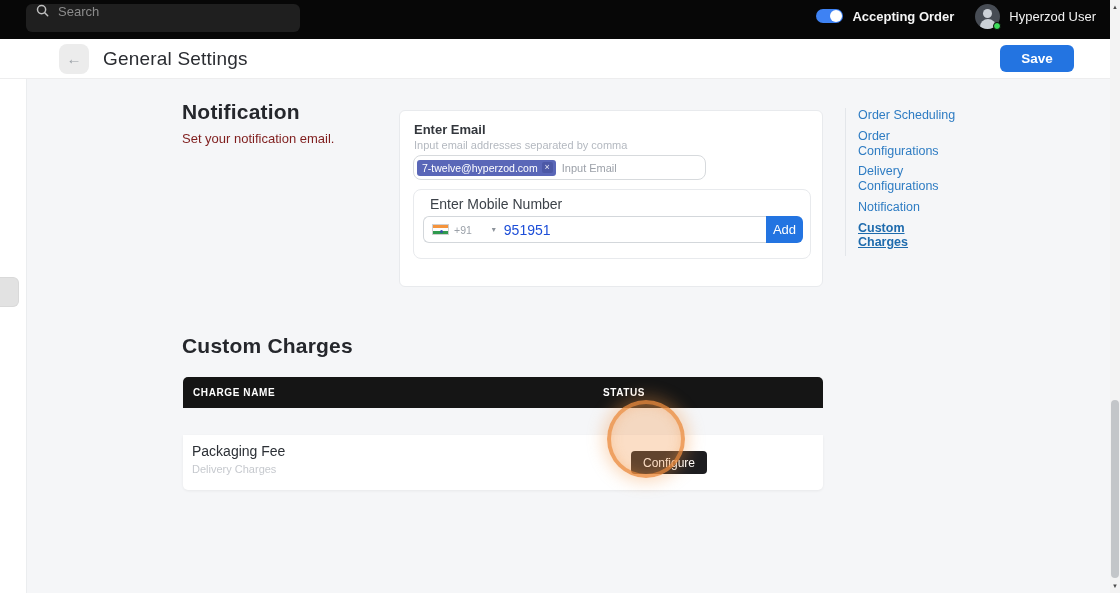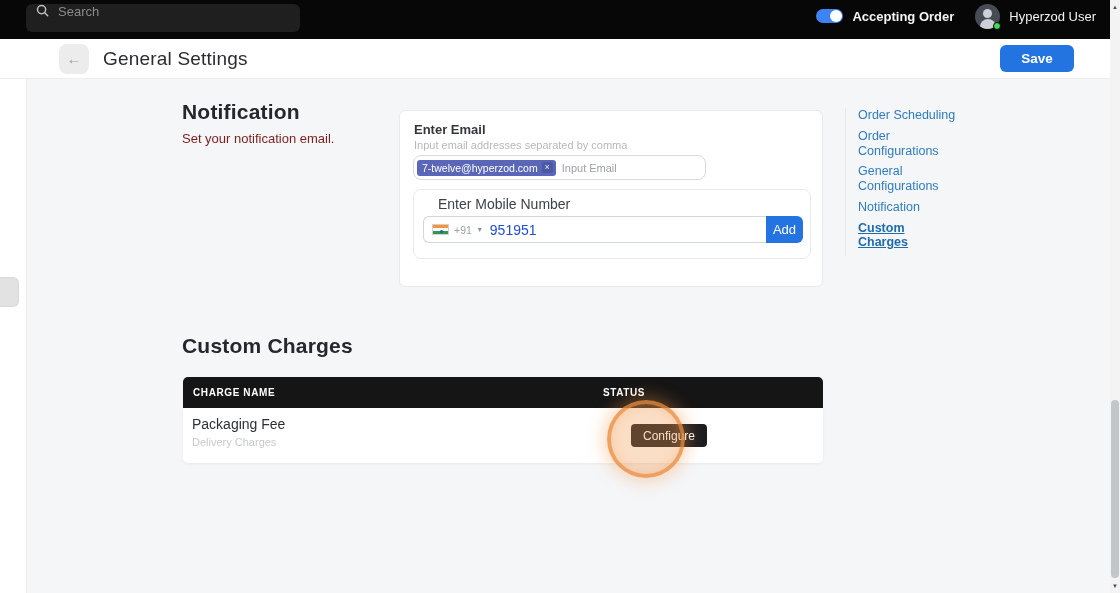--- a/index.html
+++ b/index.html
@@ -43,42 +43,42 @@
   .email-card { position:absolute; left:399px; top:110px; width:424px; height:177px; background:#fff; border:1px solid #e8eaed; border-radius:6px; }
   .email-label { position:absolute; left:14px; top:11px; font-size:13px; font-weight:bold; color:#33373d; }
   .email-hint { position:absolute; left:14px; top:28px; font-size:11px; color:#b4b9c0; }
   .email-input { position:absolute; left:13px; top:44px; width:293px; height:25px; border:1px solid #d7dadd; border-radius:8px; background:#fff; display:flex; align-items:center; padding:0 3px; cursor:text; }
   .chip { display:flex; align-items:center; background:#5a67b8; border-radius:3px; color:#fff; font-size:10.5px; padding:2px 3px 2px 5px; white-space:nowrap; }
   .chip-x { display:inline-block; margin-left:4px; width:11px; height:11px; line-height:10px; text-align:center; background:#4c58a6; border-radius:2px; color:#e8eaf6; font-size:9px; cursor:pointer; }
   .email-ph-input { flex:1; min-width:40px; border:none; outline:none; font-size:11px; color:#3a3f46; margin-left:6px; font-family:"Liberation Sans", sans-serif; background:transparent; }
   .email-ph-input::placeholder { color:#9ca1a9; }
 
   .mobile-card { position:absolute; left:13px; top:78px; width:398px; height:70px; border:1px solid #e8eaed; border-radius:8px; background:#fff; }
-  .mobile-label { position:absolute; left:24px; top:6px; font-size:14px; color:#3c4249; font-weight:500; }
+  .mobile-label { position:absolute; left:16px; top:6px; font-size:14px; color:#3c4249; font-weight:500; }
   .phone-row { position:absolute; left:9px; top:26px; width:380px; height:27px; display:flex; }
   .phone-field { flex:1; display:flex; align-items:center; border:1px solid #d3d7db; border-right:none; border-radius:6px 0 0 6px; background:#fff; padding:0 8px; }
   .flag { position:relative; width:17px; height:11px; border:0.5px solid #d0d0d0; background:linear-gradient(to bottom, #f5943c 33%, #fdfdfd 33%, #fdfdfd 66%, #2f9a4e 66%); margin-right:5px; flex:0 0 auto; }
   .flag::after { content:""; position:absolute; left:7px; top:4.5px; width:3px; height:3px; border-radius:50%; background:#3351a5; }
-  .dial-code { font-size:10.5px; color:#9ba1a9; margin-right:6px; }
+  .dial-code { font-size:10.5px; color:#9ba1a9; margin-right:20px; }
   .dial-caret { font-size:8px; color:#8d939b; margin-right:8px; cursor:pointer; }
   .phone-input { flex:1; border:none; outline:none; font-size:14px; color:#1d4ed8; font-family:"Liberation Sans", sans-serif; background:transparent; }
   .add-btn { width:37px; background:#2374e1; color:#fff; border:none; border-radius:0 6px 6px 0; font-size:13px; font-weight:500; cursor:pointer; font-family:"Liberation Sans", sans-serif; }
 
   
   .settings-nav { position:absolute; left:845px; top:108px; width:112px; border-left:1px solid #e3e6ea; padding-left:12px; }
   .nav-item { display:block; font-size:12.5px; line-height:1.18; color:#2e7cc3; margin-bottom:6px; text-decoration:none; cursor:pointer; }
   .nav-item.active { color:#1e6bad; font-weight:bold; text-decoration:underline; }
 
   
   .charges-table { position:absolute; left:183px; top:377px; width:640px; }
   .table-head { position:relative; height:31px; background:#151515; border-radius:5px 5px 0 0; }
   .th { position:absolute; top:0; height:31px; line-height:31px; color:#fff; font-size:10px; font-weight:bold; letter-spacing:.6px; }
   .th-name { left:10px; }
   .th-status { left:420px; }
-  .table-row { position:relative; height:55px; background:#fff; border-radius:0 0 5px 5px; box-shadow:0 1px 3px rgba(0,0,0,.06); }
+  .table-row { position:relative; height:55px; background:#fff; border-radius:0 0 5px 5px; box-shadow:0 1px 3px rgba(0,0,0,.06);margin-top:27px; }
   .row-name { position:absolute; left:9px; top:8px; font-size:14px; font-weight:500; color:#2c3036; }
   .row-desc { position:absolute; left:9px; top:28px; font-size:11px; color:#c6c9ce; }
   .configure-btn { position:absolute; left:448px; top:16px; height:23px; padding:0 12px; background:#1d1d20; color:#fff; border:none; border-radius:4px; font-size:12px; cursor:pointer; font-family:"Liberation Sans", sans-serif; }
 
   
   .highlight-circle { position:absolute; left:607px; top:400px; width:78px; height:78px; border-radius:50%; background:rgba(243,152,77,.32); border:4px solid rgba(235,138,60,.72); box-shadow:0 0 16px 4px rgba(240,150,70,.35), inset 0 0 12px rgba(240,150,70,.3); pointer-events:none; z-index:5; }
 
   
   .scrollbar { position:absolute; left:1110px; top:0; width:10px; height:593px; background:#f3f3f3; }
   .scroll-arrow { position:absolute; left:0; width:10px; height:12px; text-align:center; font-size:6px; color:#4c4c4c; line-height:12px; cursor:pointer; }
@@ -152,21 +152,21 @@
           <input class="phone-input" type="text" value="951951" style="">
         </div>
         <button class="add-btn">Add</button>
       </div>
     </div>
   </div>
 
   <div class="settings-nav">
     <a class="nav-item">Order Scheduling</a>
     <a class="nav-item">Order Configurations</a>
-    <a class="nav-item">General Configurations</a>
+    <a class="nav-item">Delivery Configurations</a>
     <a class="nav-item">Notification</a>
     <a class="nav-item active">Custom Charges</a>
   </div>
 
   <div class="charges-head">
     <div class="section-title">Custom Charges</div>
   </div>
 
   <div class="charges-table">
     <div class="table-head">

